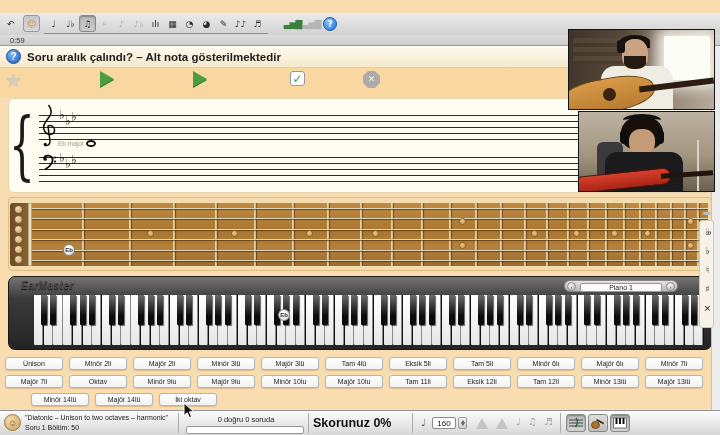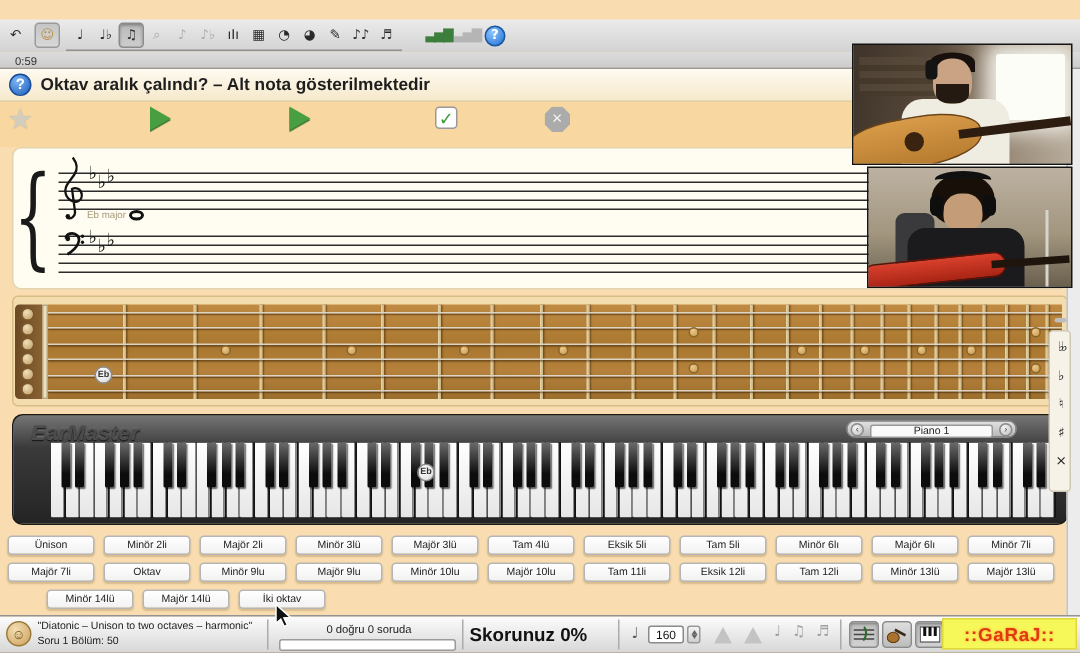--- a/index.html
+++ b/index.html
@@ -88,21 +88,21 @@
   .gstring{ position:absolute; left:0; width:676px; height:1px; background:#ddd4c2; box-shadow:0 1px 1px rgba(40,20,0,.6);}
   .fdot{ position:absolute; width:7px; height:7px; border-radius:50%;
     background:radial-gradient(circle at 35% 30%,#ecc98c,#c89850); border:1px solid #8a6428;}
   .notemark{ position:absolute; width:12px; height:12px; border-radius:50%;
     background:radial-gradient(circle at 35% 30%,#ffffff,#d8d8d8); border:1px solid #8a8a8a;
     font-size:6px; font-weight:bold; color:#333; text-align:center; line-height:11px; z-index:5;}
 
   
   .piano-panel{ position:absolute; left:8px; top:276px; width:704px; height:74px;
     background:linear-gradient(#757575,#3a3a3a 30%,#242424); border:1px solid #1a1a1a; border-radius:7px;}
-  .brand{ position:absolute; left:12px; top:3px; font-size:14px; font-weight:bold; font-style:italic;
+  .brand{ position:absolute; left:12px; top:3px; font-size:10px; font-weight:bold; font-style:italic;
     color:#4c4c4c; text-shadow:0 1px 1px #111, 0 -1px 0 #666; letter-spacing:.5px;}
   .inst-sel{ position:absolute; left:555px; top:3px; width:114px; height:12px; border-radius:6px;
     background:linear-gradient(#e2e2e2,#b8b8b8); border:1px solid #888; }
   .inst-arrow{ position:absolute; top:1px; width:9px; height:9px; border-radius:50%;
     background:radial-gradient(circle at 35% 30%,#f4f4f4,#bdbdbd); border:1px solid #8a8a8a;
     font-size:6px; line-height:8px; text-align:center; color:#444;}
   .inst-name{ position:absolute; left:15px; top:1.5px; width:82px; height:9px; background:#fafafa;
     border:1px solid #999; border-radius:2px; font-size:7px; text-align:center; line-height:8px; color:#222;}
   .keys{ position:absolute; left:25px; top:18px; width:670px; height:50px; background:#111;}
   .wkey{ position:absolute; top:0; height:50px; background:linear-gradient(#ffffff,#e6e6e6);
@@ -233,21 +233,21 @@
         </div>
       </div>
     <div class="tb-underline"></div>
   </div>
   <div class="labelrow">
     <div class="timer">0:59</div>
   </div>
 
   <div class="qheader">
     <div class="qmark">?</div>
-    <div class="qtitle">Oktav aralık çalındı? – Alt nota gösterilmektedir</div>
+    <div class="qtitle">Soru aralık çalındı? – Alt nota gösterilmektedir</div>
   </div>
 
   <div class="controls">
     <div class="star-ic">★</div>
     <div class="cbtn disabled" style="left:24px;top:74px;width:64px">
         <span>Yeni Soru</span>
       </div>
     <div class="play-ic" style="left:100px"></div>
     <div class="cbtn tan" style="left:120px;top:74px;width:62px">
         <span>Soruyu çal</span>
@@ -564,21 +564,20 @@
     </div>
     <div class="view-btn on" style="left:610px">
       <svg width="14" height="12" viewBox="0 0 14 12">
         <rect x="0.5" y="1" width="13" height="10" fill="#fff" stroke="#555" stroke-width=".8"></rect>
         <rect x="2.5" y="1" width="2" height="6" fill="#111"></rect>
           <rect x="6" y="1" width="2" height="6" fill="#111"></rect>
           <rect x="9.5" y="1" width="2" height="6" fill="#111"></rect>
       </svg>
     </div>
   </div>
-  <div class="watermark">::GaRaJ::</div>
 
   <div class="video v1">
     <div class="shelf"></div>
     <div class="window"></div>
     <div class="body"></div>
     <div class="hair"></div>
     <div class="head"></div>
     <div class="beard"></div>
     <div class="phones"></div>
     <div class="guitar"></div>

